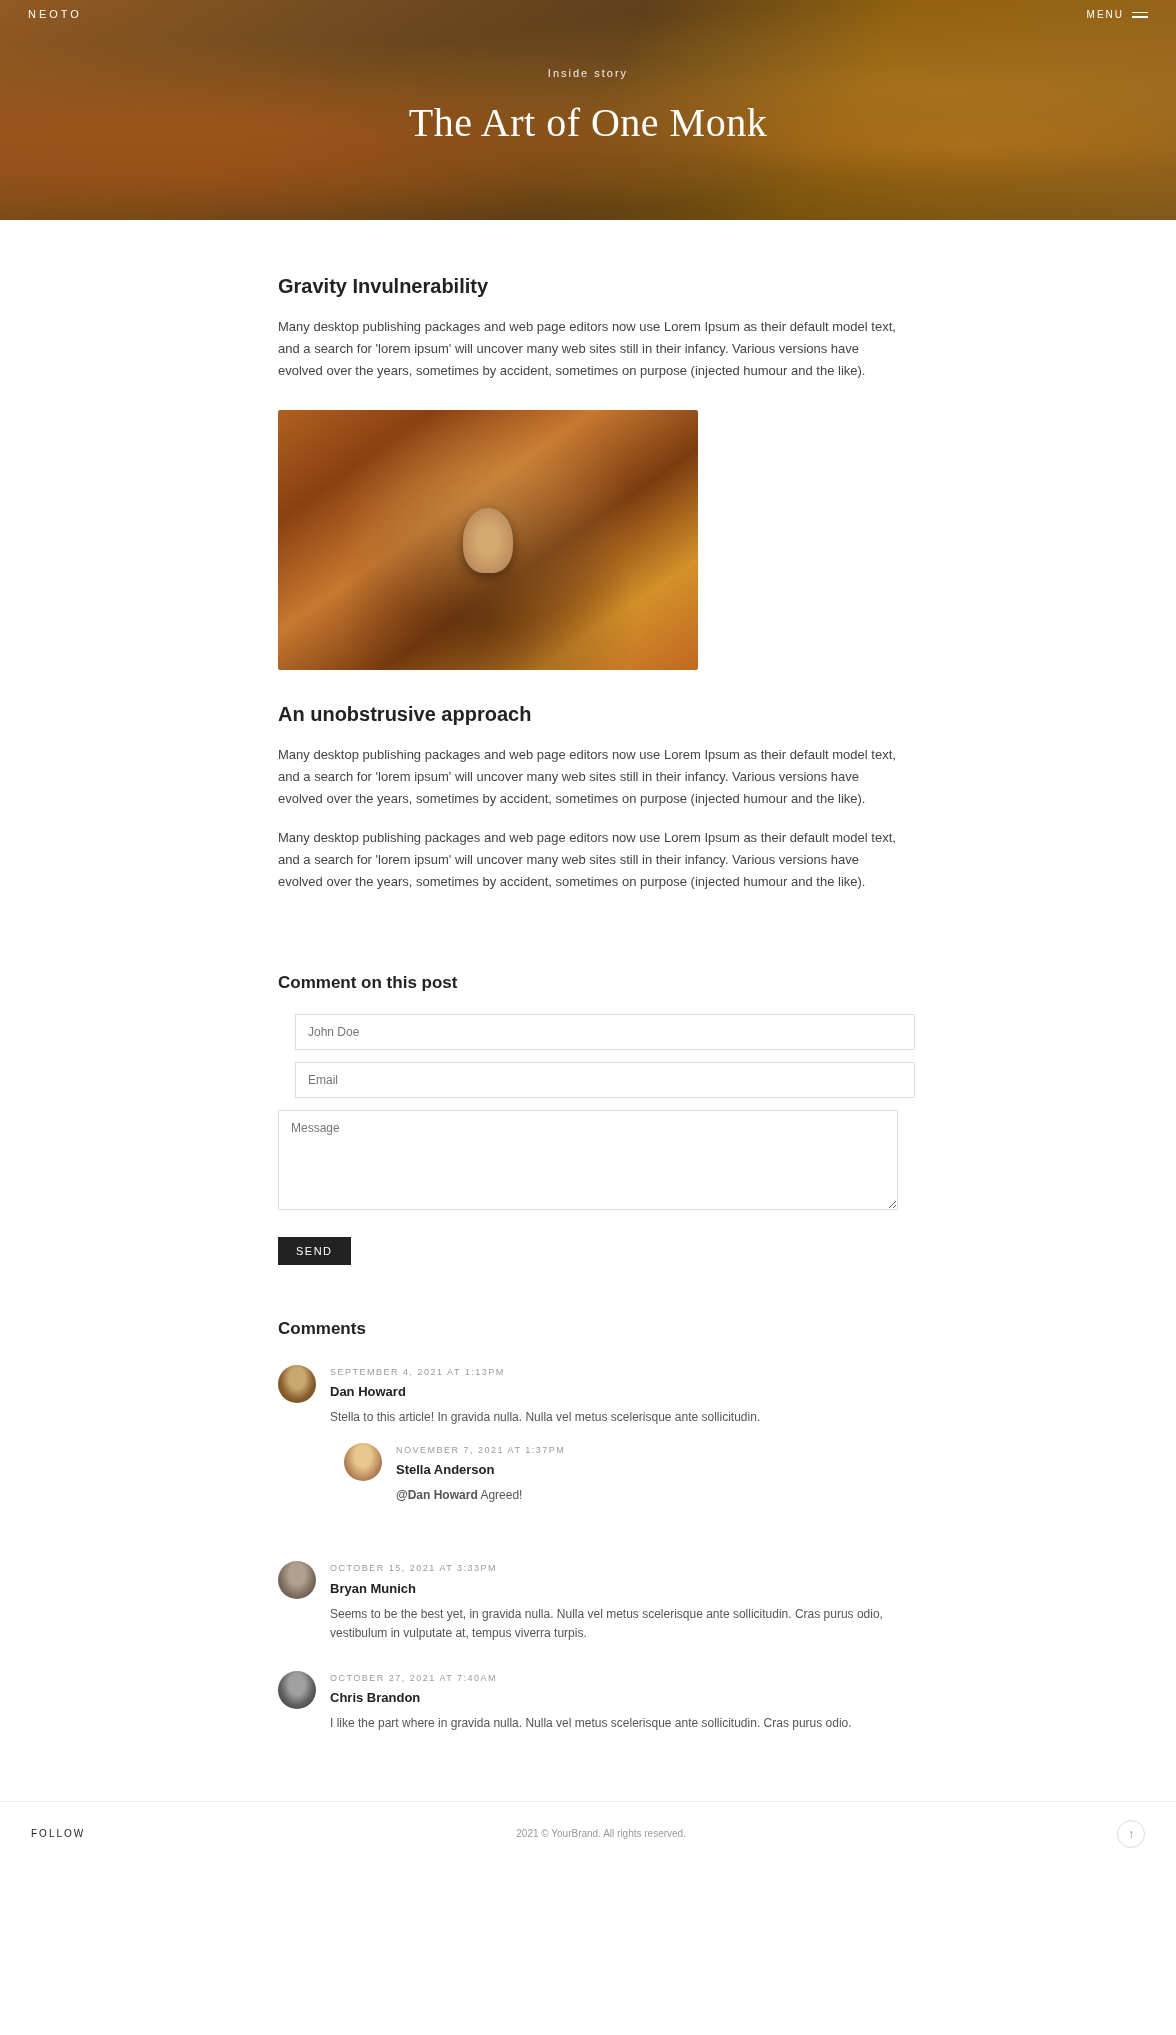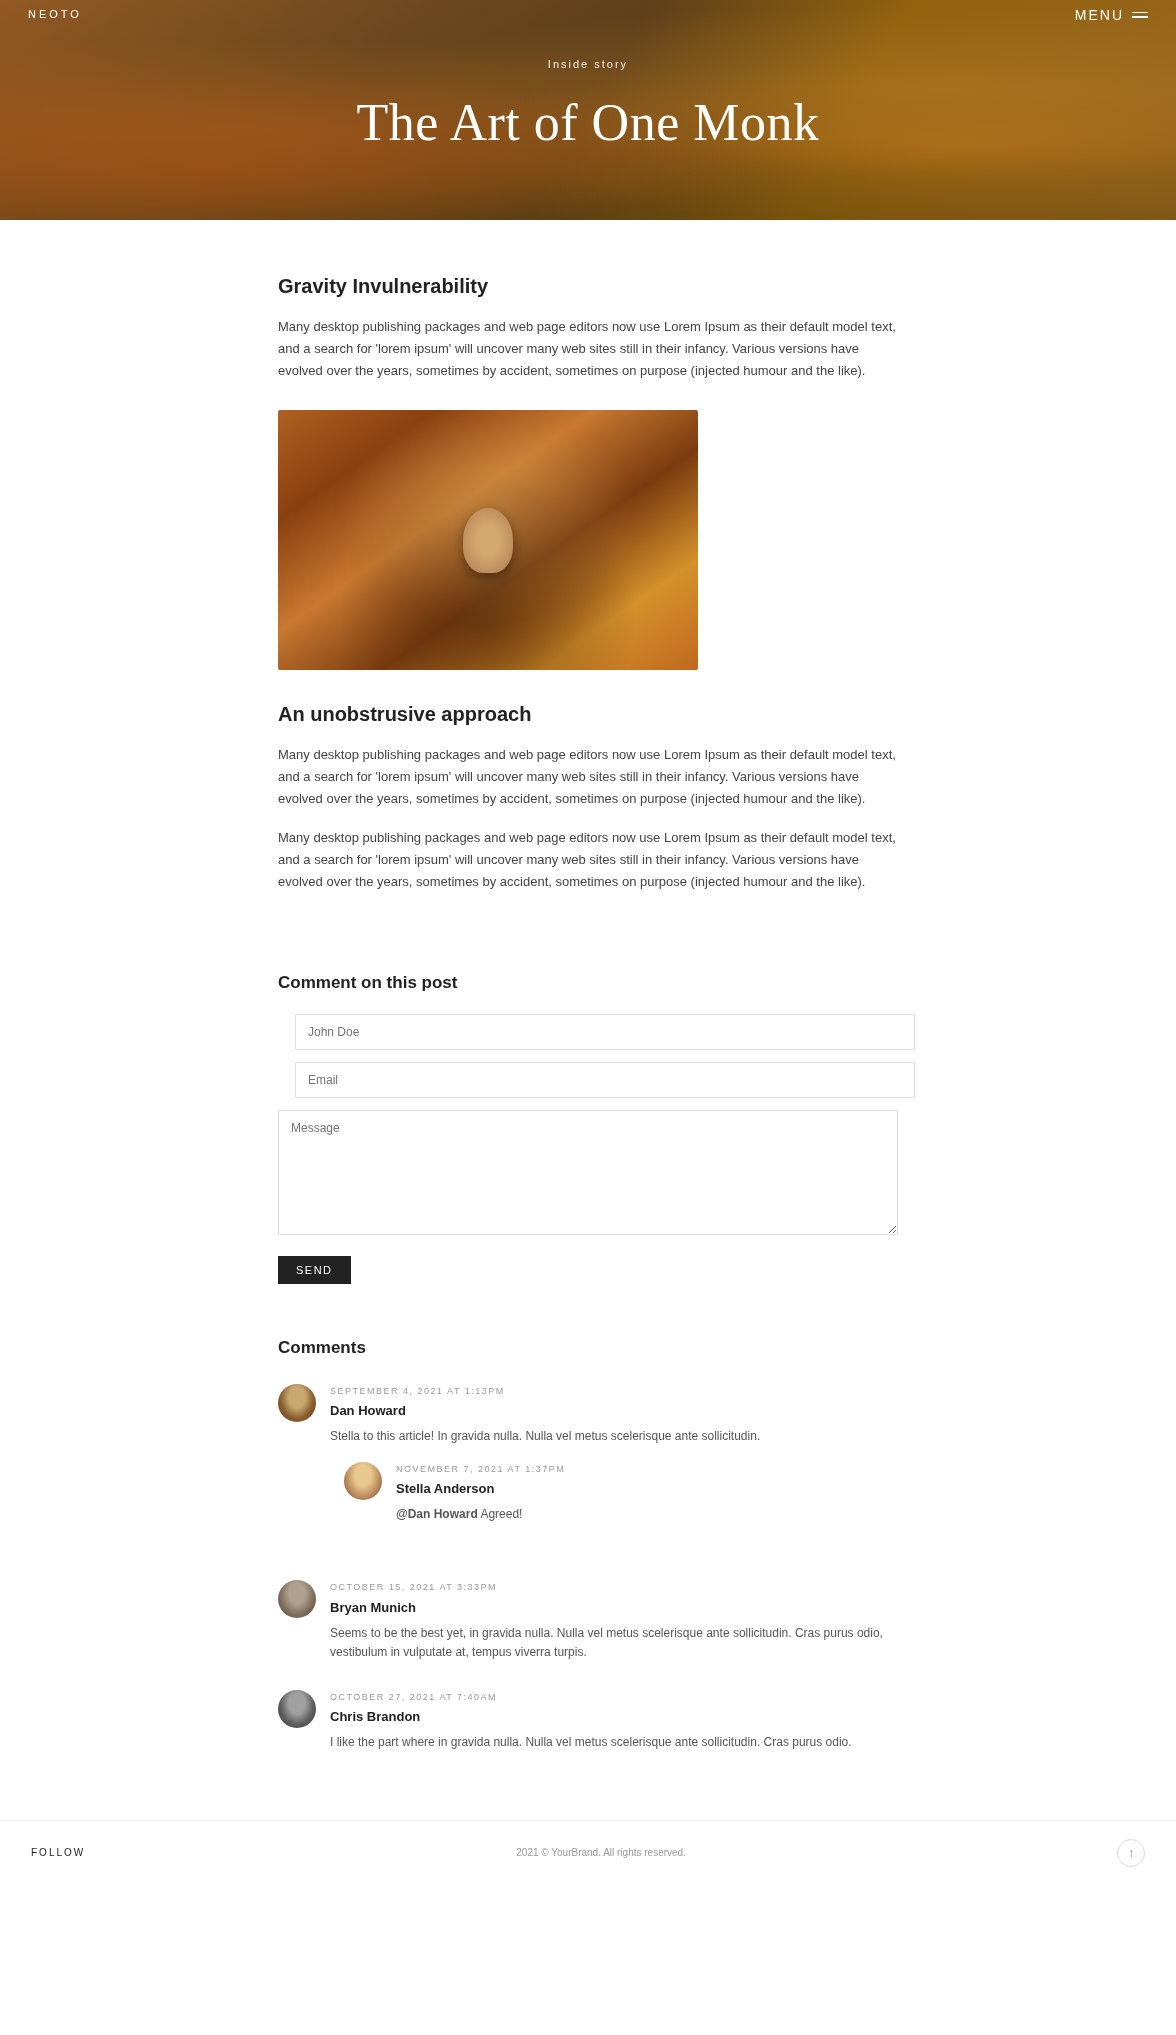--- a/index.html
+++ b/index.html
@@ -47,21 +47,21 @@
     }
     .logo {
       color: #fff;
       font-size: 11px;
       letter-spacing: 3px;
       font-family: Arial, sans-serif;
       text-transform: uppercase;
     }
     .menu-btn {
       color: #fff;
-      font-size: 14px;
+      font-size: 10px;
       letter-spacing: 2px;
       font-family: Arial, sans-serif;
       text-transform: uppercase;
       display: flex;
       align-items: center;
       gap: 8px;
       cursor: pointer;
       background: none;
       border: none;
     }
@@ -83,21 +83,21 @@
       color: #fff;
     }
     .hero-category {
       font-size: 11px;
       letter-spacing: 2px;
       font-family: Arial, sans-serif;
       margin-bottom: 8px;
       opacity: 0.9;
     }
     .hero-title {
-      font-size: 52px;
+      font-size: 40px;
       font-weight: 400;
       font-family: Georgia, serif;
       letter-spacing: 0.5px;
     }
 
     
     .main-content {
       max-width: 700px;
       margin: 0 auto;
       padding: 50px 40px 40px;
@@ -183,23 +183,23 @@
       margin-left: 17px;
     }
 
     .form-textarea {
       width: 100%;
       padding: 10px 12px;
       border: 1px solid #ddd;
       font-size: 12px;
       font-family: Arial, sans-serif;
       color: #999;
-      height: 125px;
+      height: 100px;
       resize: vertical;
-      margin-bottom: 14px;
+      margin-bottom: 20px;
       outline: none;
       border-radius: 1px;
     }
 
     .send-btn {
       background: #222;
       color: #fff;
       border: none;
       padding: 8px 18px;
       font-size: 11px;

